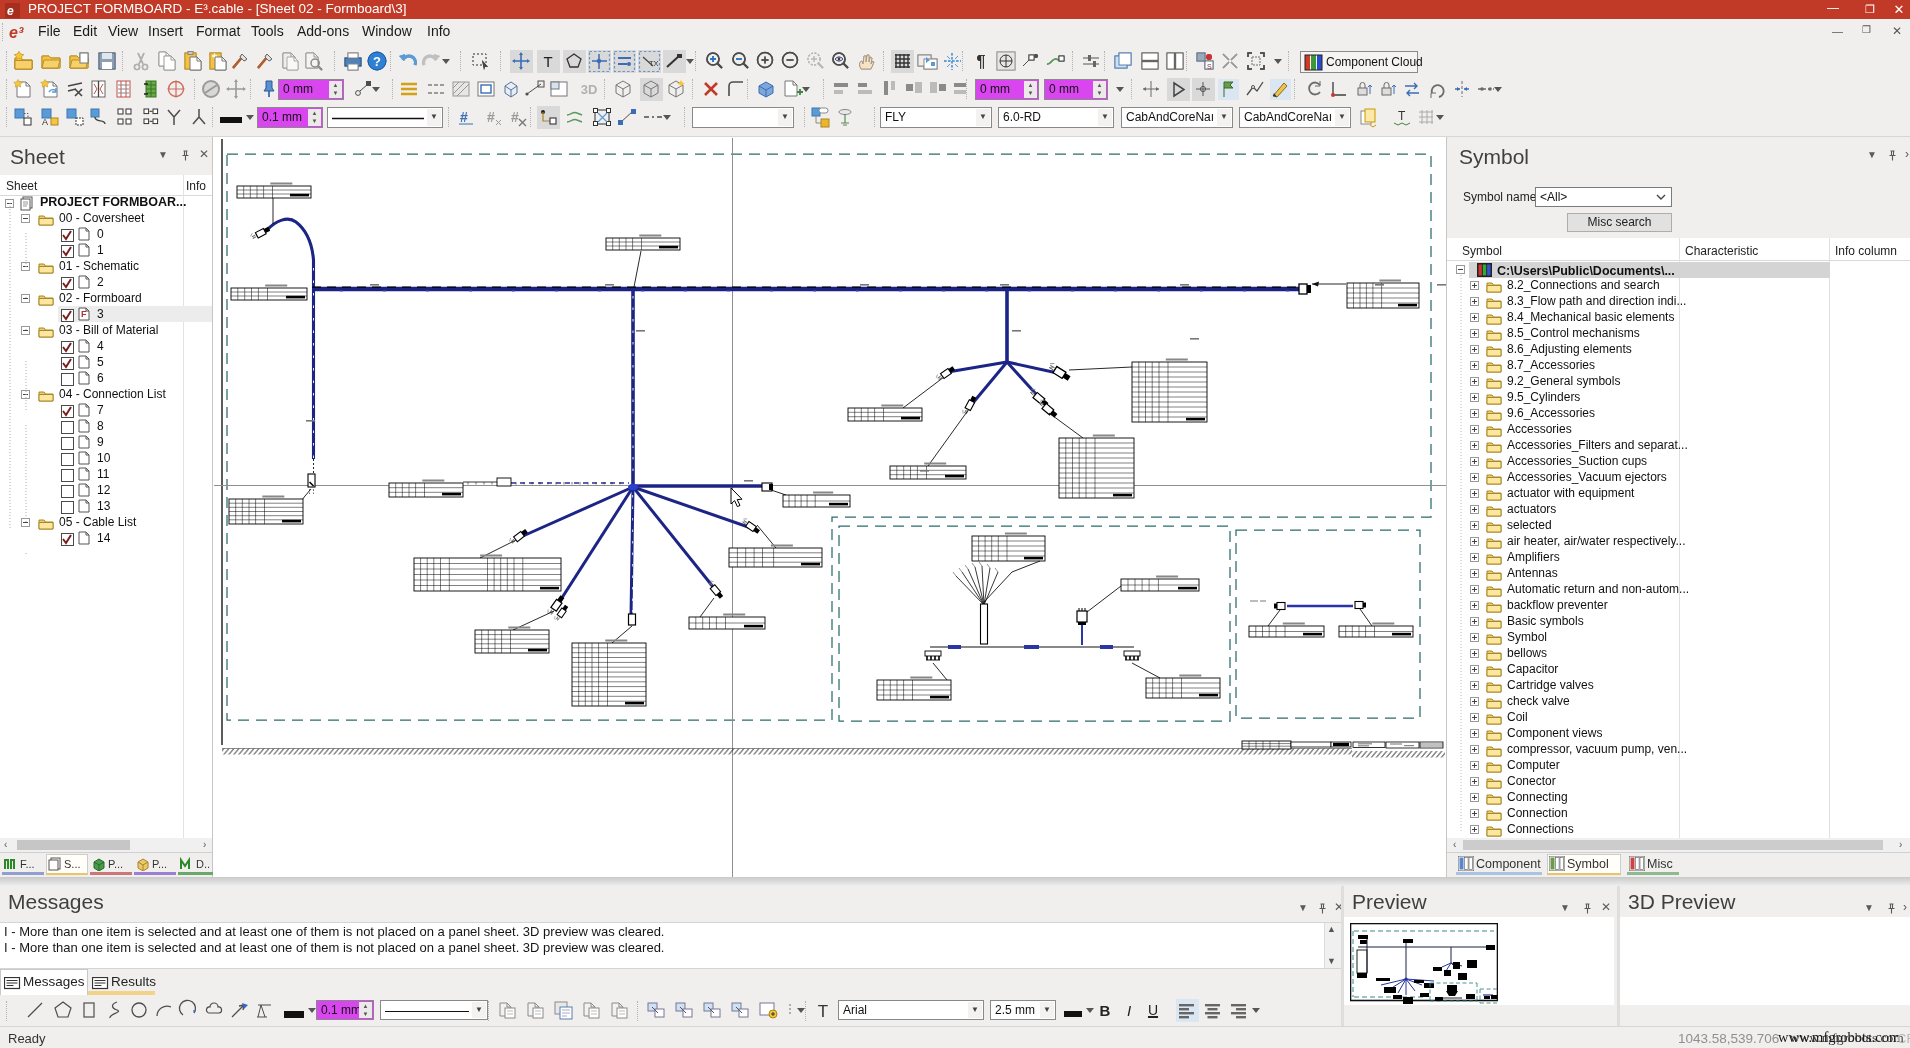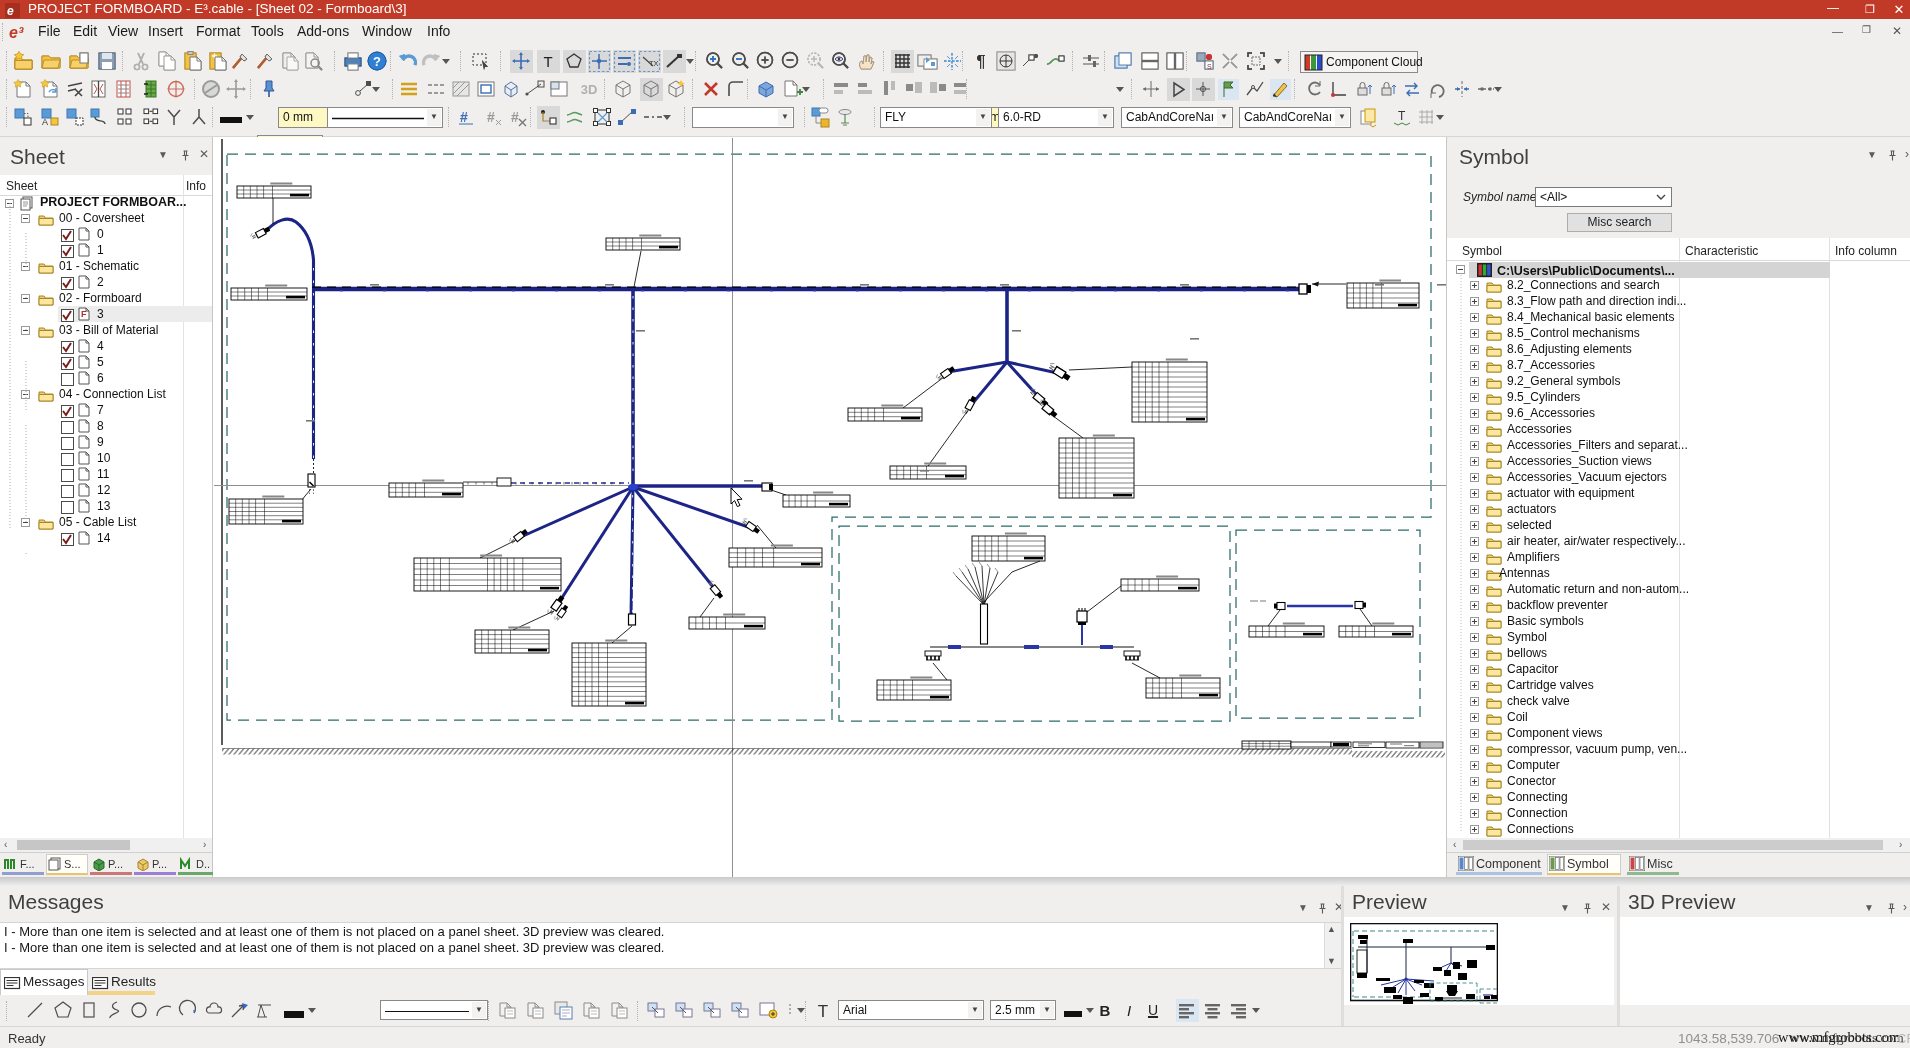--- a/index.html
+++ b/index.html
@@ -5,21 +5,21 @@
 html,body{width:1910px;height:1048px;overflow:hidden;background:#f0efed;
  font-family:"Liberation Sans",sans-serif;}
 .abs{position:absolute;}
 .ic{position:absolute;width:23px;height:23px;}
 .ic svg{display:block;}
 .sep{position:absolute;width:1px;border-left:1px dotted #b5b2ae;height:20px;}
 .combo{position:absolute;background:#fff;border:1px solid #898989;font-size:12px;color:#111;}
 .combo .tx{position:absolute;left:4px;top:2px;white-space:nowrap;overflow:hidden;}
 .combo .dd{position:absolute;right:1px;top:1px;bottom:1px;width:14px;background:#f3f2f1;color:#444;
  font-size:8px;text-align:center;line-height:15px;}
-.spin{position:absolute;background:#fef9c3;border:1px solid #898989;font-size:12px;color:#111;margin-top:28px;}
+.spin{position:absolute;background:#d946ef;border:1px solid #898989;font-size:12px;color:#111;}
 .spin .tx{position:absolute;left:4px;top:2px;}
 .spin .ud{position:absolute;right:1px;top:1px;bottom:1px;width:13px;background:#eceae8;color:#555;font-size:6px;line-height:8px;text-align:center;}
 .ttl{font-size:21px;color:#3f3f3f;letter-spacing:0px;}
 .pico{position:absolute;color:#5a5a5a;font-size:12px;}
 .pinic{position:absolute;}
 .tree-txt{position:absolute;font-size:12px;color:#101010;white-space:nowrap;}
 .exp{position:absolute;width:9px;height:9px;border:1px solid #9a9a9a;background:#fff;}
 .exp:before{content:"";position:absolute;left:1px;right:1px;top:3px;border-top:1px solid #444;}
 .exp.plus:after{content:"";position:absolute;top:1px;bottom:1px;left:3px;border-left:1px solid #444;}
 .tabtx{font-size:11px;color:#333;}
@@ -1462,21 +1462,21 @@
       <div class="abs tabtx" style="left:196px;top:5px;">D..</div>
     </div>
   </div>
 <div class="abs" style="left:1446px;top:137px;width:464px;height:740px;background:#f0efed;border-left:1px solid #c8c5c2;">
     <div class="abs ttl" style="left:12px;top:8px;">Symbol</div>
     <div class="pico" style="left:420px;top:12px;font-size:10px;">▼</div>
     <div class="pinic" style="left:440px;top:11px;"><svg width="11" height="12" viewBox="0 0 11 12">
         <path d="M3.5,1 h4 M4.5,1 v4.5 M6.5,1 v4.5 M2.5,5.5 h6 M5.5,5.5 v5" stroke="#5a5a5a" stroke-width="1.1" fill="none"></path>
       </svg></div>
     <div class="pico" style="left:458px;top:10px;">›</div>
-    <div class="abs" style="left:16px;top:53px;font-size:12px;color:#222;font-style:italic;">Symbol name</div>
+    <div class="abs" style="left:16px;top:53px;font-size:12px;color:#222;">Symbol name</div>
     <div class="abs" style="left:88px;top:50px;width:137px;height:20px;background:#fff;border:1px solid #7a7a7a;">
       <div style="position:absolute;left:4px;top:2px;font-size:12px;color:#111;">&lt;All&gt;</div>
       <svg style="position:absolute;right:5px;top:6px" width="10" height="7">
         <path d="M1,1 L5,5 9,1" stroke="#444" stroke-width="1.4" fill="none"></path>
       </svg>
     </div>
     <div class="abs" style="left:120px;top:76px;width:105px;height:19px;background:#e1e1e1;border:1px solid #adadad;font-size:12px;color:#222;text-align:center;line-height:17px;">Misc search</div>
     <div class="abs" style="left:0px;top:101px;width:464px;height:600px;background:#fff;"></div>
     <div class="abs" style="left:15px;top:107px;font-size:12px;color:#222;">Symbol</div>
     <div class="abs" style="left:238px;top:107px;font-size:12px;color:#222;">Characteristic</div>
@@ -1557,21 +1557,21 @@
     <div class="abs" style="left:39px;top:302px"><svg width="16" height="13" viewBox="0 0 16 13">
         <path d="M1,3 h5l1.5,2H15v7H1z" fill="#f0cf6a" stroke="#a8862a"></path>
         <path d="M1,5.5 h14 v6.5 H1z" fill="#fbe89e" stroke="#a8862a"></path>
       </svg></div>
     <div class="tree-txt" style="left:60px;top:301px">Accessories_Filters and separat...</div>
     <div class="exp plus" style="left:23px;top:320px"></div>
     <div class="abs" style="left:39px;top:318px"><svg width="16" height="13" viewBox="0 0 16 13">
         <path d="M1,3 h5l1.5,2H15v7H1z" fill="#f0cf6a" stroke="#a8862a"></path>
         <path d="M1,5.5 h14 v6.5 H1z" fill="#fbe89e" stroke="#a8862a"></path>
       </svg></div>
-    <div class="tree-txt" style="left:60px;top:317px">Accessories_Suction views</div>
+    <div class="tree-txt" style="left:60px;top:317px">Accessories_Suction cups</div>
     <div class="exp plus" style="left:23px;top:336px"></div>
     <div class="abs" style="left:39px;top:334px"><svg width="16" height="13" viewBox="0 0 16 13">
         <path d="M1,3 h5l1.5,2H15v7H1z" fill="#f0cf6a" stroke="#a8862a"></path>
         <path d="M1,5.5 h14 v6.5 H1z" fill="#fbe89e" stroke="#a8862a"></path>
       </svg></div>
     <div class="tree-txt" style="left:60px;top:333px">Accessories_Vacuum ejectors</div>
     <div class="exp plus" style="left:23px;top:352px"></div>
     <div class="abs" style="left:39px;top:350px"><svg width="16" height="13" viewBox="0 0 16 13">
         <path d="M1,3 h5l1.5,2H15v7H1z" fill="#f0cf6a" stroke="#a8862a"></path>
         <path d="M1,5.5 h14 v6.5 H1z" fill="#fbe89e" stroke="#a8862a"></path>
@@ -1599,21 +1599,21 @@
     <div class="abs" style="left:39px;top:414px"><svg width="16" height="13" viewBox="0 0 16 13">
         <path d="M1,3 h5l1.5,2H15v7H1z" fill="#f0cf6a" stroke="#a8862a"></path>
         <path d="M1,5.5 h14 v6.5 H1z" fill="#fbe89e" stroke="#a8862a"></path>
       </svg></div>
     <div class="tree-txt" style="left:60px;top:413px">Amplifiers</div>
     <div class="exp plus" style="left:23px;top:432px"></div>
     <div class="abs" style="left:39px;top:430px"><svg width="16" height="13" viewBox="0 0 16 13">
         <path d="M1,3 h5l1.5,2H15v7H1z" fill="#f0cf6a" stroke="#a8862a"></path>
         <path d="M1,5.5 h14 v6.5 H1z" fill="#fbe89e" stroke="#a8862a"></path>
       </svg></div>
-    <div class="tree-txt" style="left:52px;top:429px">Antennas</div>
+    <div class="tree-txt" style="left:60px;top:429px">Antennas</div>
     <div class="exp plus" style="left:23px;top:448px"></div>
     <div class="abs" style="left:39px;top:446px"><svg width="16" height="13" viewBox="0 0 16 13">
         <path d="M1,3 h5l1.5,2H15v7H1z" fill="#f0cf6a" stroke="#a8862a"></path>
         <path d="M1,5.5 h14 v6.5 H1z" fill="#fbe89e" stroke="#a8862a"></path>
       </svg></div>
     <div class="tree-txt" style="left:60px;top:445px">Automatic return and non-autom...</div>
     <div class="exp plus" style="left:23px;top:464px"></div>
     <div class="abs" style="left:39px;top:462px"><svg width="16" height="13" viewBox="0 0 16 13">
         <path d="M1,3 h5l1.5,2H15v7H1z" fill="#f0cf6a" stroke="#a8862a"></path>
         <path d="M1,5.5 h14 v6.5 H1z" fill="#fbe89e" stroke="#a8862a"></path>

